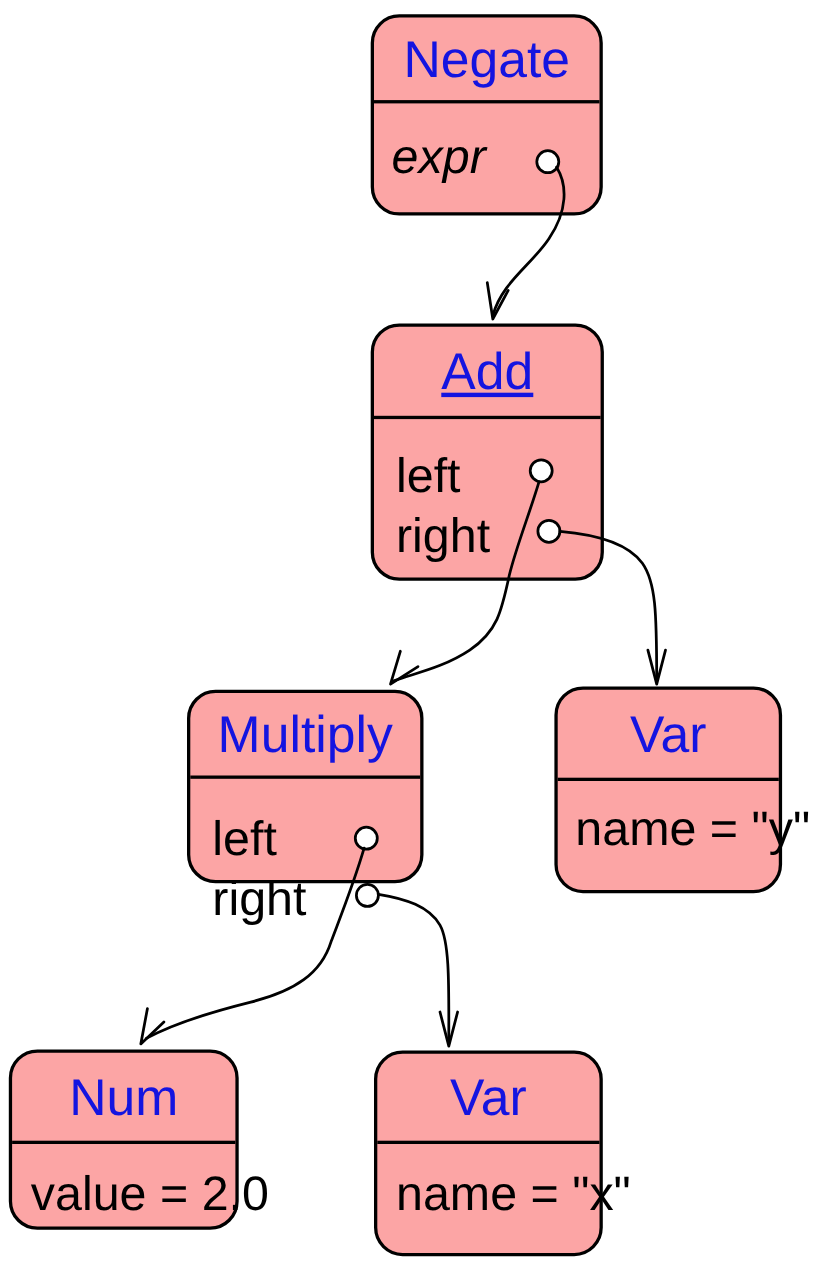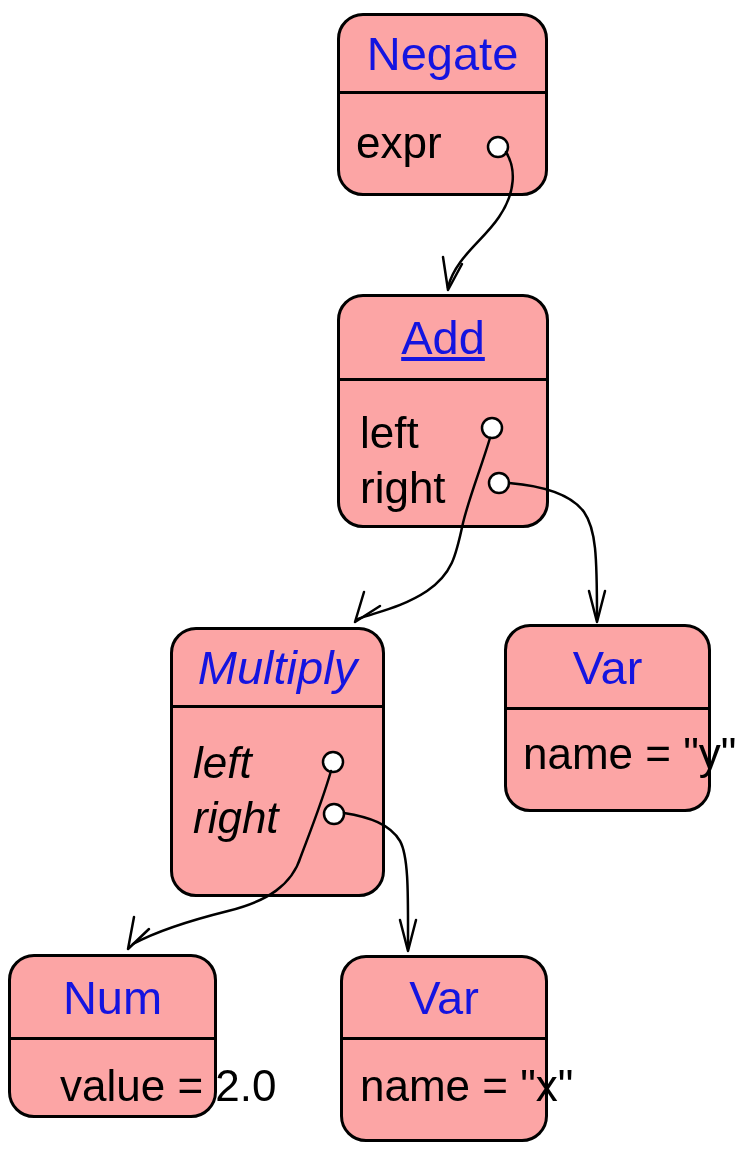--- a/index.html
+++ b/index.html
@@ -40,37 +40,37 @@
   }
   .field-row {
     height: 55px;
     display: flex;
     align-items: center;
     white-space: nowrap;
   }
   
   .n-negate   { left: 337px; top: 13px;  width: 211px; height: 183px; }
   .n-negate   .node-title  { height: 78px; }
-  .n-negate   .node-fields { padding: 21px 0 0 16px; }
+  .n-negate   .node-fields { padding: 21px 0 0 16px; font-style: italic; }
 
   .n-add      { left: 337px; top: 294px; width: 212px; height: 234px; }
   .n-add      .node-title  { height: 84px; text-decoration: underline; }
   .n-add      .node-fields { padding: 24px 0 0 20px; }
 
-  .n-multiply { left: 170px; top: 627px; width: 215px; height: 270px; font-style: italic; }
+  .n-multiply { left: 170px; top: 627px; width: 215px; height: 176px; }
   .n-multiply .node-title  { height: 78px; }
   .n-multiply .node-fields { padding: 27px 0 0 20px; }
 
   .n-var-y    { left: 504px; top: 624px; width: 207px; height: 188px; }
   .n-var-y    .node-title  { height: 83px; }
   .n-var-y    .node-fields { padding: 16px 0 0 16px; }
 
   .n-num      { left: 8px;   top: 954px; width: 209px; height: 164px; }
   .n-num      .node-title  { height: 83px; }
-  .n-num      .node-fields { padding: 18px 0 0 17px; margin-left: 32px; }
+  .n-num      .node-fields { padding: 18px 0 0 17px; }
 
   .n-var-x    { left: 340px; top: 955px; width: 208px; height: 187px; }
   .n-var-x    .node-title  { height: 82px; }
   .n-var-x    .node-fields { padding: 18px 0 0 17px; }
 
   .wires {
     position: absolute;
     left: 0;
     top: 0;
     pointer-events: none;

